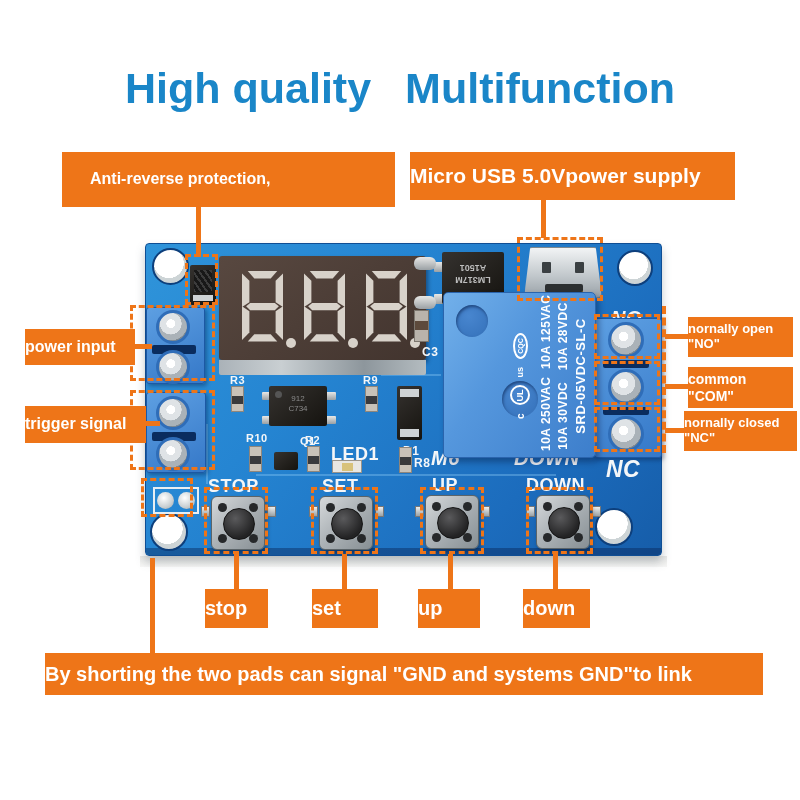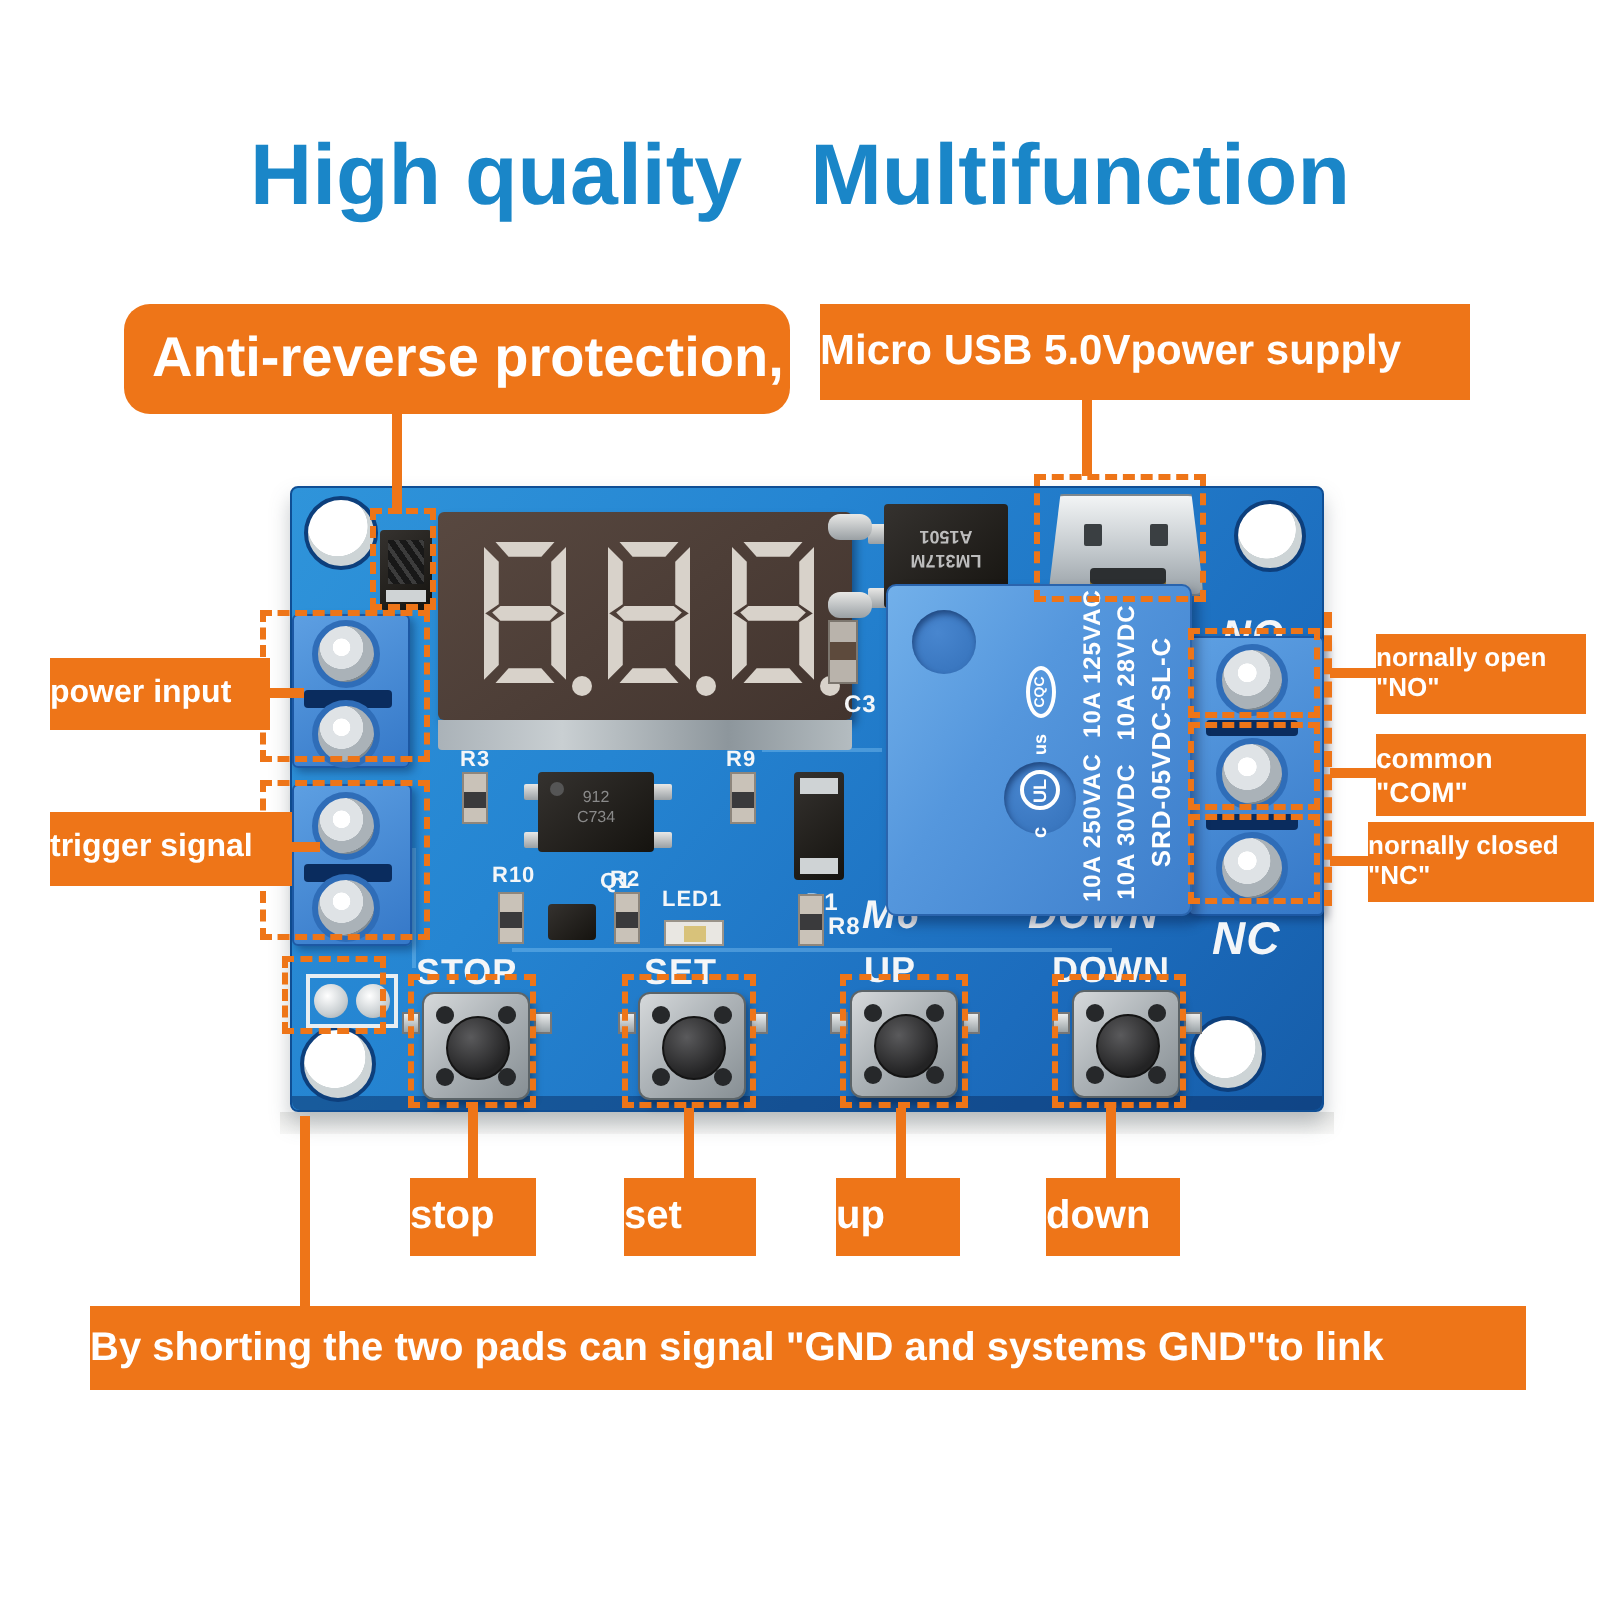--- a/index.html
+++ b/index.html
@@ -104,21 +104,21 @@
 </style>
 </head>
 <body>
 
 <div id="canvas">
 
   <div class="title">
     <span>High quality</span><span class="gap"></span><span>Multifunction</span>
   </div>
 
-  <div class="co-box" style="left:62px; top:152px; width:333px; height:55px; font-size:28px; align-items:flex-start; padding-left:14px; text-align:left;border-radius:13px;">
+  <div class="co-box" style="left:62px; top:152px; width:333px; height:55px; font-size:16px; align-items:flex-start; padding-left:28px; text-align:left;">
     <span>Anti-reverse protection,</span>
   </div>
   <div class="co-line-v" style="left:196px; top:207px; height:50px;"></div>
 
   <div class="co-box" style="left:410px; top:152px; width:325px; height:48px; font-size:21px;">
     <span>Micro USB 5.0Vpower supply</span>
   </div>
   <div class="co-line-v" style="left:541px; top:200px; height:38px;"></div>
 
   <div class="co-box" style="left:25px; top:329px; width:110px; height:36px; font-size:16px;">
@@ -325,21 +325,21 @@
       <div style="position:absolute; left:3px; bottom:3px; width:19px; height:8px; background:#cfd3d5;"></div>
     </div>
     <div class="silk" style="left:257px; top:200px; font-size:12px;">D1</div>
 
     <div class="silk" style="left:100px; top:188px; font-size:11px;">R10</div>
     <div class="smd-r" style="left:103px; top:202px;"></div>
     <div class="silk" style="left:130px; top:191px; font-size:11px;margin-left:24px;">Q1</div>
     <div class="chip" style="left:128px; top:208px; width:24px; height:18px;"></div>
     <div class="silk" style="left:159px; top:190px; font-size:11px;">R2</div>
     <div class="smd-r" style="left:161px; top:202px;"></div>
-    <div class="silk" style="left:185px; top:200px; font-size:11px;">LED1</div>
+    <div class="silk" style="left:185px; top:200px; font-size:18px;">LED1</div>
     <div class="abs" style="left:186px; top:216px; width:30px; height:13px; background:#e9e7e2; border:1px solid #9a948a; z-index:2;">
       <div style="position:absolute; left:9px; top:2px; width:11px; height:8px; background:#d8c27a;"></div>
     </div>
     <div class="smd-r" style="left:253px; top:203px;"></div>
     <div class="silk" style="left:268px; top:212px; font-size:12px;">R8</div>
 
     <div class="abs" style="left:7px; top:243px; width:46px; height:27px; border:2px solid #e8eef2; z-index:2; display:flex; align-items:center; justify-content:space-around;">
       <div style="width:17px; height:17px; border-radius:50%; background:radial-gradient(circle at 40% 35%, #ffffff, #c9cfd2 60%, #99a1a7);"></div>
       <div style="width:17px; height:17px; border-radius:50%; background:radial-gradient(circle at 40% 35%, #ffffff, #c9cfd2 60%, #99a1a7);"></div>
     </div>

